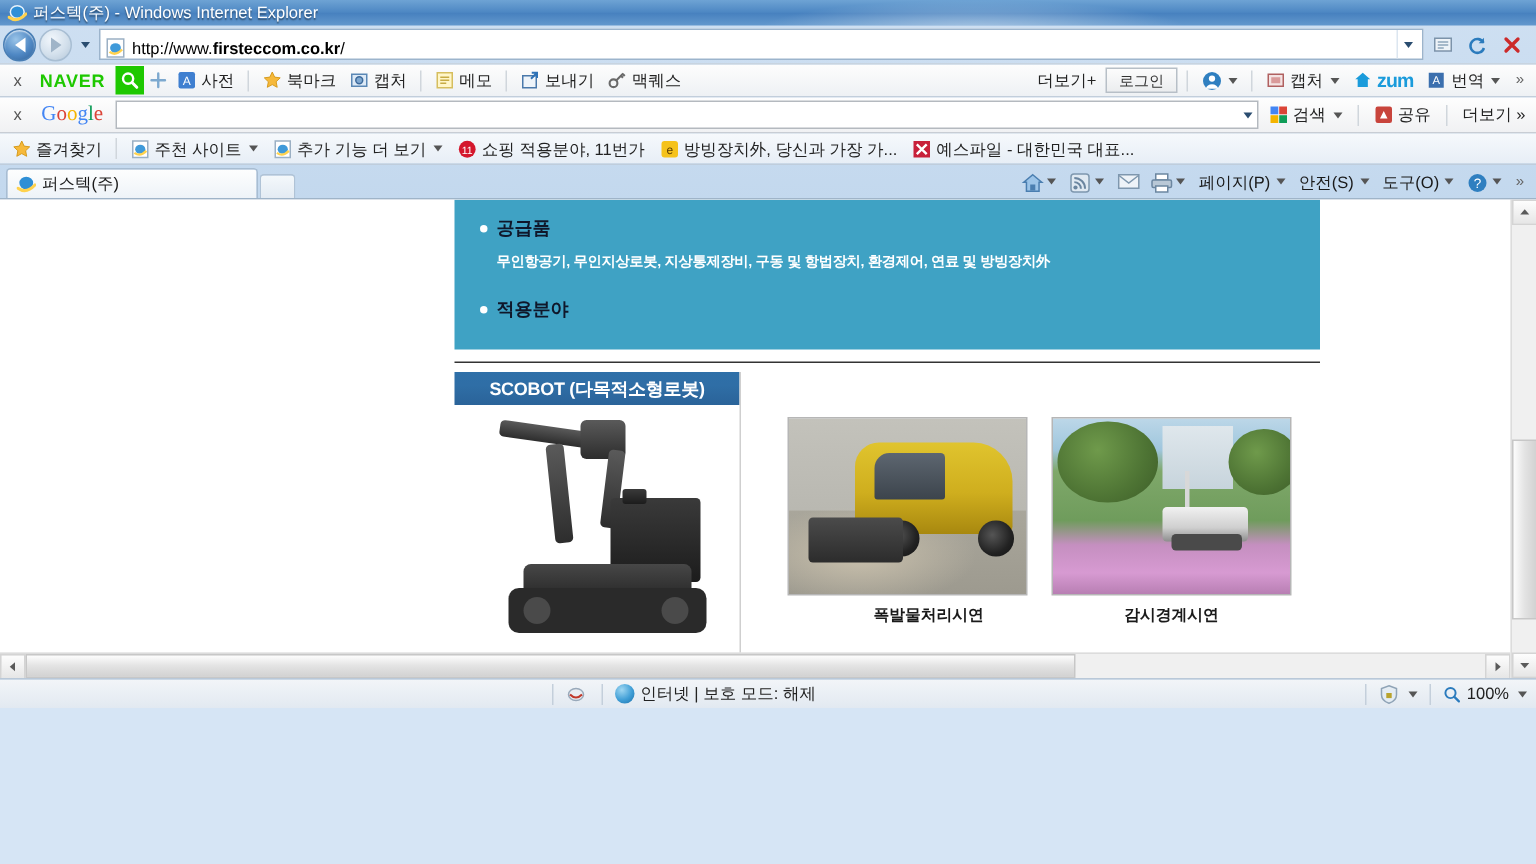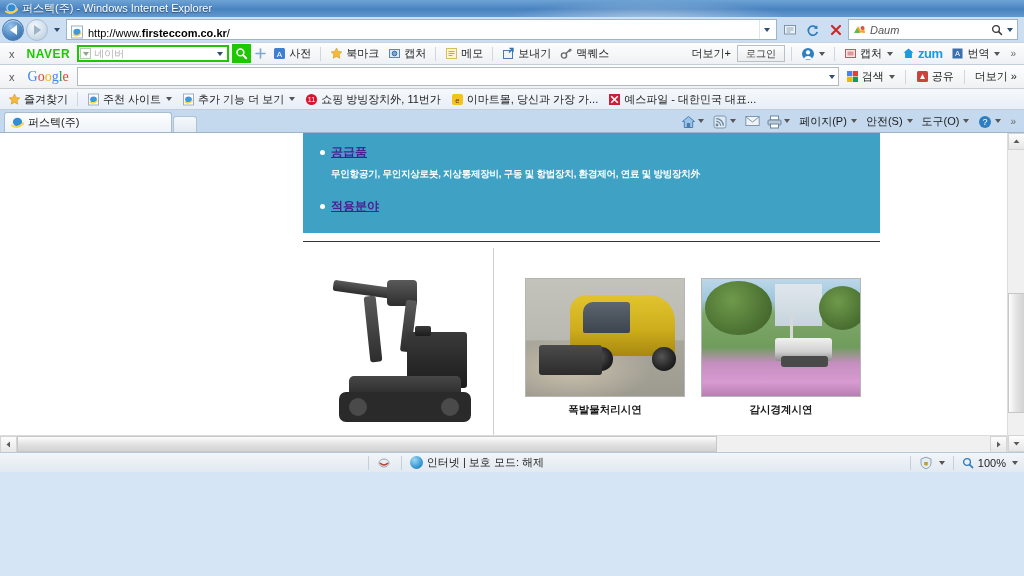--- a/index.html
+++ b/index.html
@@ -212,23 +212,22 @@
   .page-inner { position: absolute; left: 0; top: 0; width: 1007px; }
 
   
   .teal-box {
     position: absolute; left: 303px; top: 0px; width: 577px; height: 100px;
     background: #3fa2c4;
   }
   .teal-row { padding-left: 17px; }
   .teal-head {
     display: flex; align-items: center; gap: 6px;
-    color: #4c1d95; font-weight: bold; font-size: 12px;
+    color: #0f172a; font-weight: bold; font-size: 12px;
     padding-top: 11px;
-    text-decoration: underline;
   }
   .bullet { width: 5px; height: 5px; border-radius: 50%; background: #fff; flex: 0 0 5px; }
   .teal-sub { color: #fff; font-size: 9.5px; font-weight: bold; padding-left: 11px; padding-top: 7px; letter-spacing: -0.2px;}
 
   
   .section { position: absolute; left: 303px; width: 577px; }
   .sec-rule { position: absolute; left: 303px; width: 577px; height: 1px; background: #333; }
   .sec-head {
     width: 190px; height: 22px;
     background: linear-gradient(180deg,#2e6fa8 0%, #2f6ea6 40%, #2a6399 100%);
@@ -405,54 +404,26 @@
         <path d="M12 6.5A4.6 4.6 0 1 0 12.3 10" fill="none" stroke="#2b7bbd" stroke-width="1.7"></path>
         <path d="M12.3 3.2v3.6h-3.5z" fill="#2b7bbd"></path>
       </svg>
     </div>
     <div class="sq-btn">
       <svg width="16" height="16" viewBox="0 0 16 16">
         <path d="M4 4l8 8M12 4l-8 8" stroke="#cc2a2a" stroke-width="2.2" stroke-linecap="round"></path>
       </svg>
     </div>
 
-    <div class="searchbox">
-      <span class="sb-icon">
-        <svg width="15" height="14" viewBox="0 0 15 14">
-          <path d="M3 9 L6 3 L9 8 L12 4 L13 10 Z" fill="#f5a623"></path>
-          <path d="M2 10 L5 5 L8 10Z" fill="#5cb85c"></path>
-          <circle cx="10.5" cy="5" r="2" fill="#d9534f"></circle>
-        </svg>
-      </span>
-      <span class="sb-text">Daum</span>
-      <span style="width:14px;display:flex;align-items:center;justify-content:center;">
-        <svg width="12" height="12" viewBox="0 0 12 12">
-          <circle cx="5" cy="5" r="3.4" fill="none" stroke="#3a3a3a" stroke-width="1.3"></circle>
-          <path d="M7.6 7.6L10.5 10.5" stroke="#3a3a3a" stroke-width="1.5" stroke-linecap="round"></path>
-        </svg>
-      </span>
-      <span style="width:11px;display:flex;align-items:center;justify-content:center;">
-        <span class="caret-d"></span>
-      </span>
-    </div>
   </div>
 
   <div class="toolbar tb-naver">
     <span class="x-close">x</span>
     <span class="naver-logo">NAVER</span>
 
-    <div class="naver-input">
-      <span class="ni-chip">
-        <span class="caret-d" style="border-top-color:#8aa88a;"></span>
-      </span>
-      <span class="ni-ph">네이버</span>
-      <span class="ni-caret">
-        <span class="caret-d"></span>
-      </span>
-    </div>
     <div class="naver-go">
       <svg width="13" height="13" viewBox="0 0 13 13">
         <circle cx="5.4" cy="5.4" r="3.4" fill="none" stroke="#fff" stroke-width="1.6"></circle>
         <path d="M8 8L11.2 11.2" stroke="#fff" stroke-width="2" stroke-linecap="round"></path>
       </svg>
     </div>
 
     <span class="icon-sq">
       <svg width="13" height="13" viewBox="0 0 13 13">
         <path d="M6.5 2v9M2 6.5h9" stroke="#7da9cf" stroke-width="1.6" stroke-linecap="round"></path>
@@ -634,31 +605,31 @@
     </div>
 
 
     <div class="fav-item">
       <span class="fav-ico">
         <svg width="13" height="13" viewBox="0 0 13 13">
             <circle cx="6.5" cy="6.5" r="5.6" fill="#d4172c"></circle>
             <text x="6.5" y="9.4" font-size="7" fill="#fff" text-anchor="middle" font-family="Liberation Sans">11</text>
           </svg>
       </span>
-      <span>쇼핑 방빙장치外, 11번가</span>
+      <span>쇼핑 적용분야, 11번가</span>
     </div>
 
     <div class="fav-item">
       <span class="fav-ico">
         <svg width="13" height="13" viewBox="0 0 13 13">
             <rect x="1" y="1" width="11" height="11" rx="2" fill="#f5c21b"></rect>
             <text x="6.5" y="9.6" font-size="8" fill="#5a3b00" text-anchor="middle" font-family="Liberation Sans">e</text>
           </svg>
       </span>
-      <span>이마트몰, 당신과 가장 가...</span>
+      <span>방빙장치外, 당신과 가장 가...</span>
     </div>
 
     <div class="fav-item">
       <span class="fav-ico">
         <svg width="13" height="13" viewBox="0 0 13 13">
             <rect x="1" y="1" width="11" height="11" fill="#c8203a"></rect>
             <path d="M3.2 3.2l6.6 6.6M9.8 3.2L3.2 9.8" stroke="#fff" stroke-width="1.6"></path>
           </svg>
       </span>
       <span>예스파일 - 대한민국 대표...</span>
@@ -758,20 +729,21 @@
             <div class="teal-head">
               <span class="bullet"></span>
               <span>적용분야</span>
             </div>
           </div>
         </div>
 
         <div class="sec-rule" style="top:108px;"></div>
 
         <div class="section" style="top:115px; height:188px;">
+          <div class="sec-head">SCOBOT (다목적소형로봇)</div>
           <div class="sec-divider" style="left:190px; top:0; height:188px;"></div>
 
           <div class="scobot-img" style="left:12px; top:32px; width:176px; height:148px;">
             <div class="sc-arm" style="left:18px; top:4px; width:62px; height:11px; transform:rotate(8deg);"></div>
             <div class="sc-arm" style="left:72px; top:0px; width:30px; height:26px; border-radius:4px;"></div>
             <div class="sc-arm" style="left:52px; top:16px; width:12px; height:66px; transform:rotate(-6deg);"></div>
             <div class="sc-arm" style="left:88px; top:20px; width:11px; height:52px; transform:rotate(7deg);"></div>
             <div class="sc-case" style="left:92px; top:52px; width:60px; height:56px;"></div>
             <div class="sc-case" style="left:100px; top:46px; width:16px; height:10px; border-radius:2px;"></div>
             <div class="sc-base" style="left:34px; top:96px; width:112px; height:26px;"></div>
@@ -780,21 +752,21 @@
             <div class="sc-case" style="left:126px; top:118px; width:18px; height:18px; border-radius:50%; background:#4a4a4a;"></div>
           </div>
 
           <div class="photo photo-car" style="left:222px; top:30px; width:160px; height:119px;">
             <div class="car-body"></div>
             <div class="car-win"></div>
             <div class="car-wheel" style="left:40%; top:58%;"></div>
             <div class="car-wheel" style="left:80%; top:58%;"></div>
             <div class="robot-sil"></div>
           </div>
-          <div class="cap" style="position:absolute; left:222px; top:155px; width:160px;">폭발물처리시연</div>
+          <div class="cap" style="position:absolute; left:236px; top:155px; width:160px;">폭발물처리시연</div>
 
           <div class="photo photo-garden" style="left:398px; top:30px; width:160px; height:119px;">
             <div class="bldg" style="left:46%; top:4%; width:30%; height:36%;"></div>
             <div class="tree" style="left:2%; top:2%; width:42%; padding-bottom:34%;"></div>
             <div class="tree" style="left:74%; top:6%; width:30%; padding-bottom:28%;"></div>
             <div class="gmast" style="left:56%; top:30%; width:3px; height:24%;"></div>
             <div class="gbot" style="left:46%; top:50%; width:36%; height:20%;"></div>
             <div class="gbot" style="left:50%; top:66%; width:30%; height:9%; background:#4a4a4a;"></div>
           </div>
           <div class="cap" style="position:absolute; left:398px; top:155px; width:160px;">감시경계시연</div>

